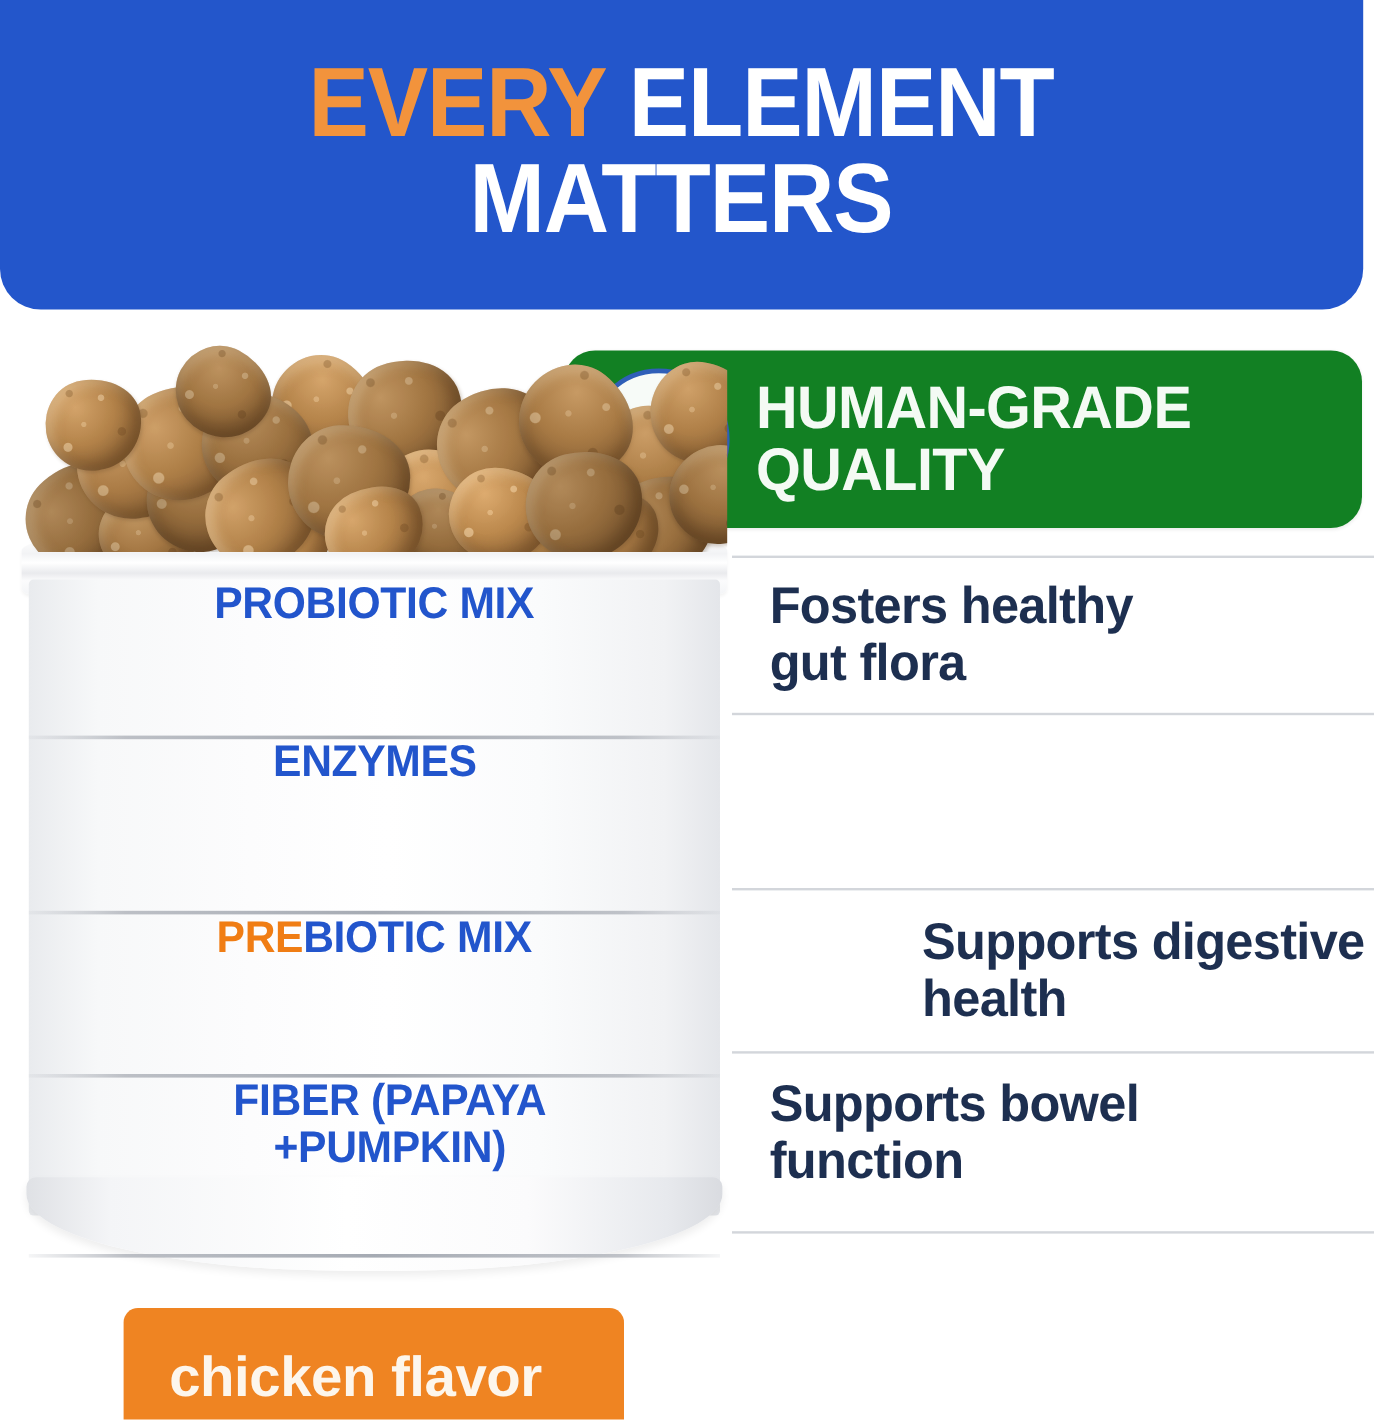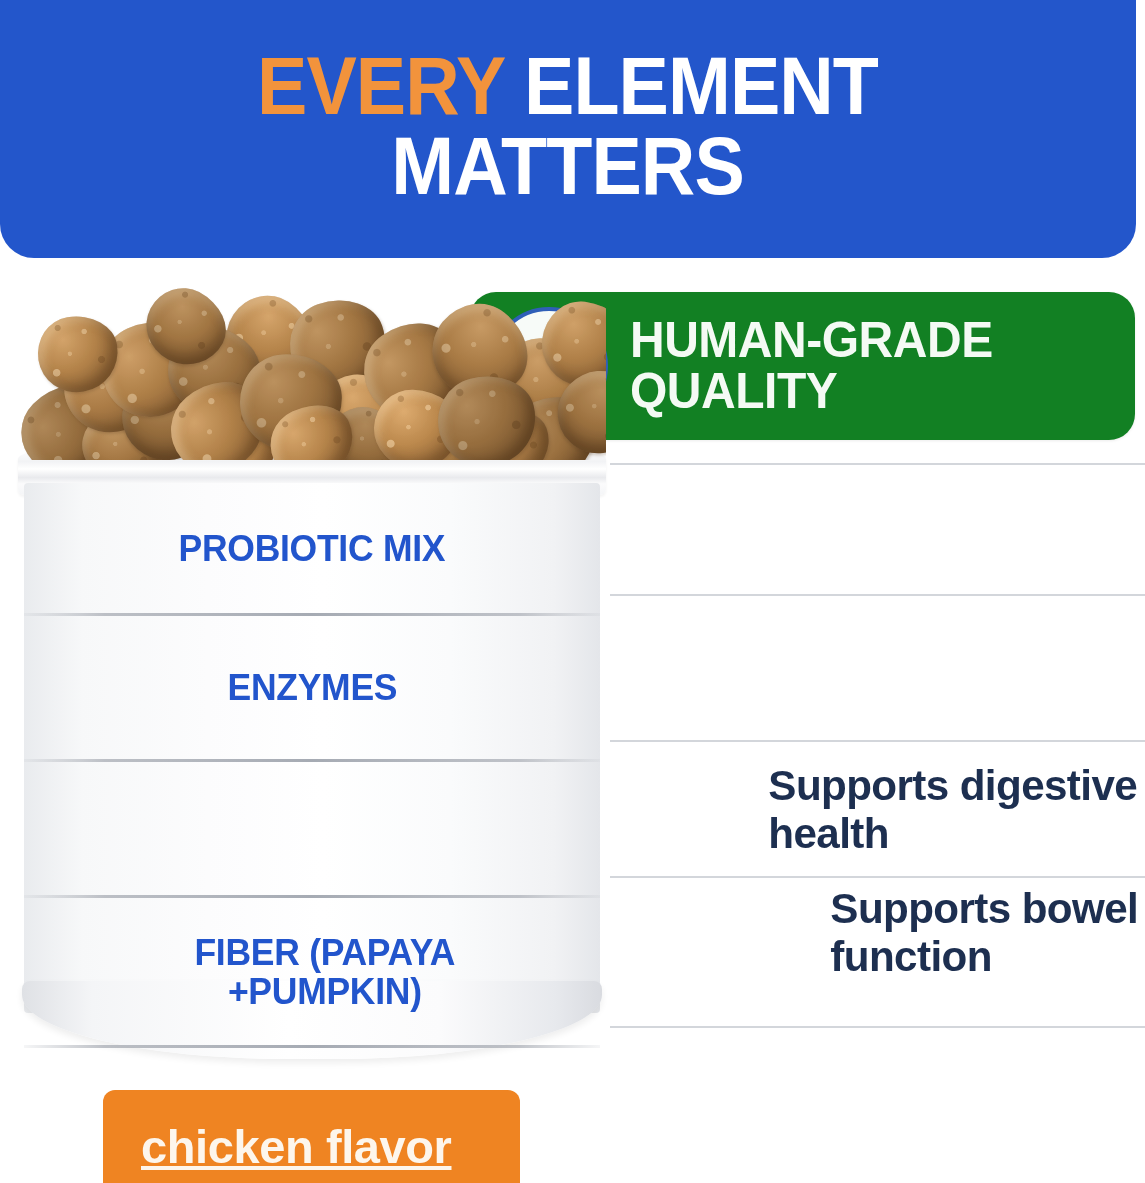--- a/index.html
+++ b/index.html
@@ -86,21 +86,21 @@
     border-radius:8px 8px 46% 46% / 8px 8px 64px 64px;
     box-shadow:0 4px 7px rgba(0,0,0,.07);
   }
 
   
   #jar-rows{
     position:absolute; left:6px; top:50px; width:576px; height:530px;
   }
   .jar-row{
     position:absolute; left:0; width:576px;
-    display:flex; align-items:center; justify-content:center;
+    display:flex; justify-content:center;
     text-align:center;
   }
   .jar-row-label{
     font-weight:bold; font-size:37px; line-height:1.06;
     color:#2255cc; letter-spacing:-.3px;
     transform:scaleX(.96);
   }
   .jar-row-label .pre-accent{ color:#f07d14; }
   .jar-divider{
     position:absolute; left:0; width:576px; height:3px;
@@ -155,21 +155,20 @@
   #flavor-badge{
     position:absolute; left:103px; top:832px; width:417px; height:112px;
     background:#ef8422;
     border-radius:12px 12px 0 0;
     display:flex; align-items:center;
     padding-left:38px;
   }
   #flavor-label{
     font-weight:bold; font-size:47px; color:#fdf6ec;
     letter-spacing:-.4px;
-    text-decoration:underline;
   }
 </style>
 </head>
 <body>
 
 <div id="header-banner">
   <div id="headline">
     <span class="hl-accent">EVERY</span><span> ELEMENT</span>
     <span class="hl-line2">MATTERS</span>
   </div>
@@ -211,20 +210,23 @@
     <div id="jar-body"></div>
     <div id="jar-base"></div>
     <div id="jar-rows">
         <div class="jar-row" style="top: 0px; height: 132px;">
           <div class="jar-row-label"><span style="white-space: pre-line;">PROBIOTIC MIX</span></div>
         </div>
         <div class="jar-row" style="top: 132px; height: 146px;">
           <div class="jar-row-label"><span style="white-space: pre-line;">ENZYMES</span></div>
         </div>
         <div class="jar-divider" style="top: 130px;"></div>
+        <div class="jar-row" style="top: 278px; height: 136px;">
+          <div class="jar-row-label"><span class="pre-accent">PRE</span><span style="white-space: pre-line;">BIOTIC MIX</span></div>
+        </div>
         <div class="jar-divider" style="top: 276px;"></div>
         <div class="jar-row" style="top: 414px; height: 150px; padding-left: 25px;">
           <div class="jar-row-label"><span style="white-space: pre-line;">FIBER (PAPAYA
 +PUMPKIN)</span></div>
         </div>
         <div class="jar-divider" style="top: 412px;"></div>
         <div class="jar-divider" style="top: 562px;"></div>
       </div>
   </div>
 
@@ -260,28 +262,32 @@
         <ellipse cx="67" cy="83.5" rx="2.4" ry="1.8" fill="#2f5fb8" stroke="none"></ellipse>
         <path d="M67 85.5 v2.5 M67 88 c-1.8 1.8 -4.2 .6 -4.2 -1.2
                  M67 88 c1.8 1.8 4.2 .6 4.2 -1.2"></path>
       </svg>
     </span>
     <span id="badge-text">HUMAN-GRADE
 QUALITY</span>
   </div>
 
   <div id="benefits">
+      <div class="benefit-row" style="top: 0px; height: 132px;">
+        <div class="benefit-text">Fosters healthy
+gut flora</div>
+      </div>
       <div class="benefit-divider" style="top: 0px;"></div>
       <div class="benefit-divider" style="top: 131px;"></div>
       <div class="benefit-row" style="top: 278px; height: 136px; justify-content: flex-end;">
         <div class="benefit-text">Supports digestive
 health</div>
       </div>
       <div class="benefit-divider" style="top: 277px;"></div>
-      <div class="benefit-row" style="top: 414px; height: 110px; justify-content: flex-end;">
+      <div class="benefit-row" style="top: 426px; height: 110px;">
         <div class="benefit-text">Supports bowel
 function</div>
       </div>
       <div class="benefit-divider" style="top: 413px;"></div>
       <div class="benefit-divider" style="top: 563px;"></div>
     </div>
 
   <div id="flavor-badge">
     <span id="flavor-label">chicken flavor</span>
   </div>

